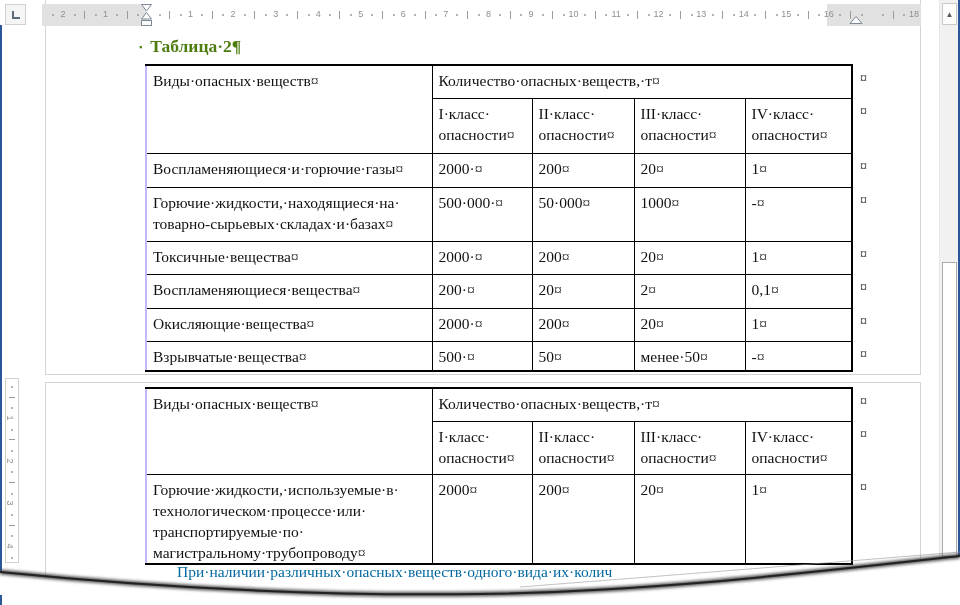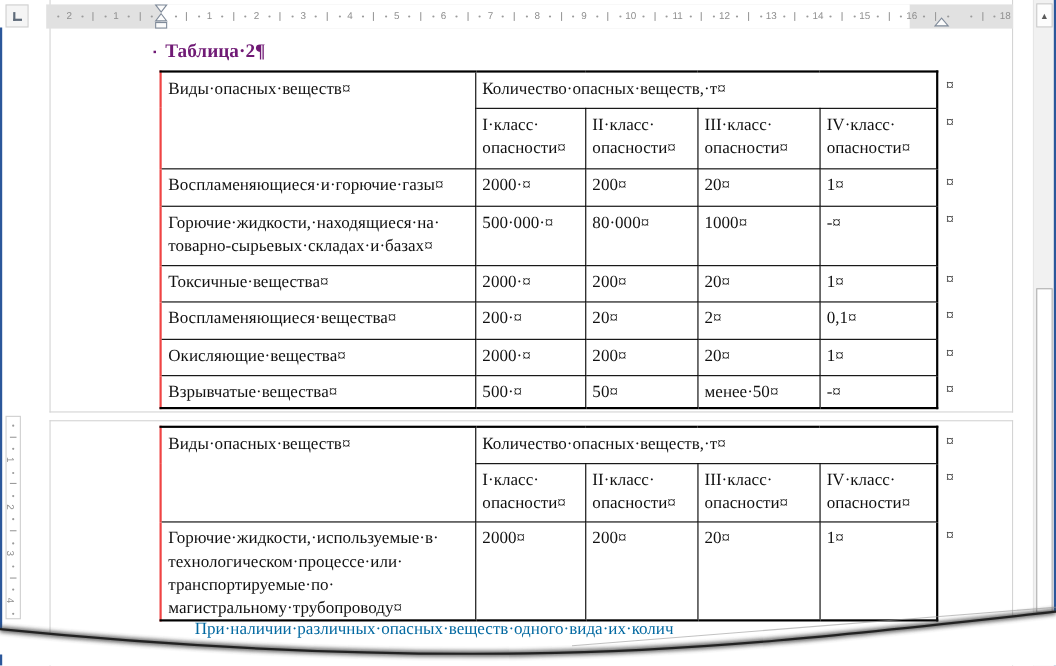--- a/index.html
+++ b/index.html
@@ -36,32 +36,32 @@
   .vdot { position:absolute; left:5px; width:2px; height:2px; background:#9b9b9b; border-radius:50%; }
 
   
   .page1 { position:absolute; left:45px; top:-6px; width:876px; height:381px;
            background:#fff; border:1px solid #d4d4d4; border-top:none; z-index:1; }
   .page2 { position:absolute; left:45px; top:382px; width:876px; height:230px;
            background:#fff; border:1px solid #d4d4d4; border-bottom:none; z-index:1; }
 
   
   .doctitle { position:absolute; left:139px; top:36px; z-index:2;
-              font-size:17.5px; font-weight:bold; color:#701a75; white-space:nowrap; }
+              font-size:17.5px; font-weight:bold; color:#4d7c0f; white-space:nowrap; }
   .doctitle .bullet { font-size:9px; vertical-align:2px; margin-right:8px; }
   table { position:absolute; left:145px; border-collapse:collapse; table-layout:fixed;
           z-index:2; width:732px; }
   #t1 { top:64px; } #t2 { top:387px; }
   th, td { border:1px solid #000; vertical-align:top; text-align:left;
            padding:4px 3px 0 6px; font-size:15.5px; font-weight:normal;
            line-height:21px; color:#111; }
   .pre { white-space:pre-line; }
   td.eor { border:none; padding:3px 0 0 7px; font-size:14px; color:#222; background:transparent; }
   .bt { border-top:2px solid #000; }  .bb { border-bottom:2px solid #000; }
-  .bl { border-left:2px solid #ef4444; } .br { border-right:2px solid #000; }
+  .bl { border-left:2px solid #c4b5fd; } .br { border-right:2px solid #000; }
 
   .footerpara { position:absolute; left:177px; top:563px; z-index:2;
                 font-size:15.5px; color:#0369a1; white-space:nowrap; }
 
   
   .sbar { position:absolute; left:939px; top:0; width:19px; height:605px;
           background:#f1f1f1; border-left:1px solid #e6e6e6; z-index:5; }
   .sbar .btn-up { position:absolute; left:2px; top:3px; width:15px; height:22px;
                   background:#fdfdfd; border:1px solid #c8c8c8; color:#5a5a5a;
                   font:8px "Liberation Sans", sans-serif;
@@ -231,21 +231,21 @@
         <td><span class="pre">2000·¤</span></td>
         <td><span class="pre">200¤</span></td>
         <td><span class="pre">20¤</span></td>
         <td class="br"><span class="pre">1¤</span></td>
         <td class="eor"><span class="pre">¤</span></td>
       </tr>
       <tr style="height: 54px; margin-left: 18px;">
         <td class="bl"><span class="pre">Горючие·жидкости,·находящиеся·на·
 товарно-сырьевых·складах·и·базах¤</span></td>
         <td><span class="pre">500·000·¤</span></td>
-        <td><span class="pre">80·000¤</span></td>
+        <td><span class="pre">50·000¤</span></td>
         <td><span class="pre">1000¤</span></td>
         <td class="br"><span class="pre">-¤</span></td>
         <td class="eor"><span class="pre">¤</span></td>
       </tr>
       <tr style="height: 33px;">
         <td class="bl"><span class="pre">Токсичные·вещества¤</span></td>
         <td><span class="pre">2000·¤</span></td>
         <td><span class="pre">200¤</span></td>
         <td><span class="pre">20¤</span></td>
         <td class="br"><span class="pre">1¤</span></td>

